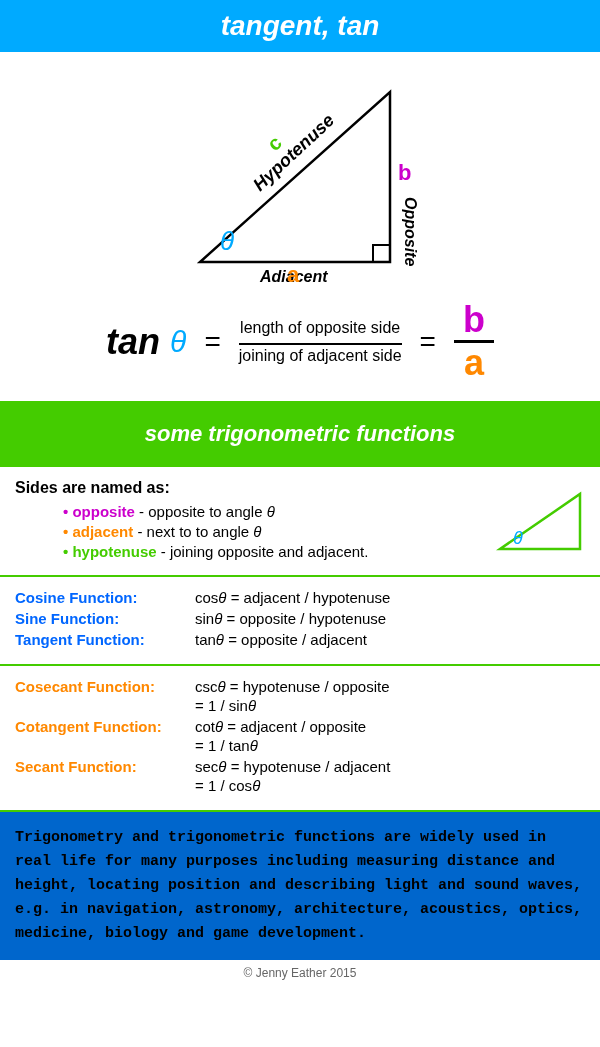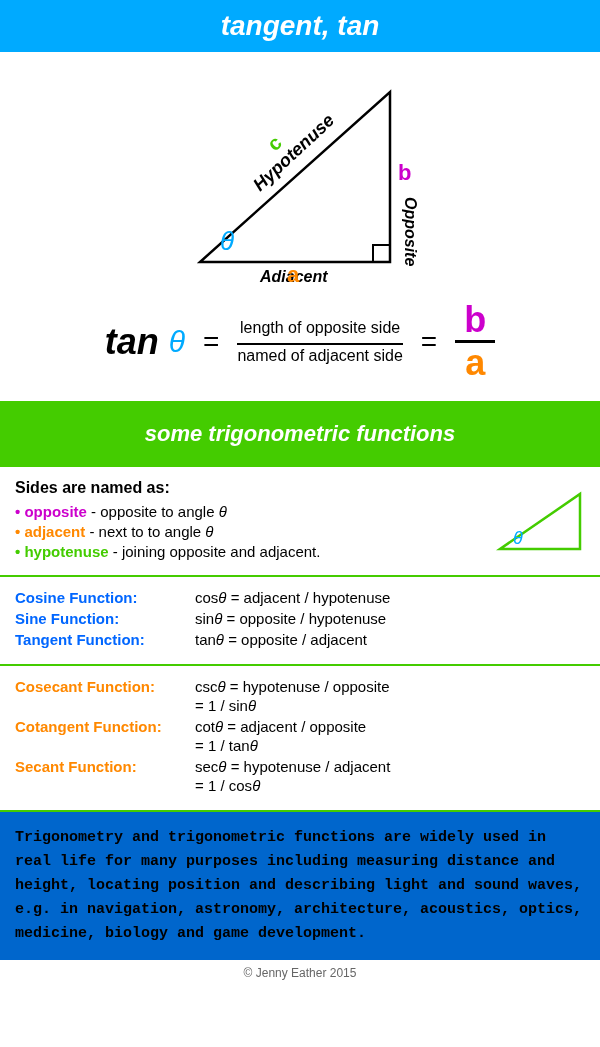--- a/index.html
+++ b/index.html
@@ -151,20 +151,21 @@
 
     .sides-title {
       font-size: 16px;
       font-weight: bold;
       margin-bottom: 6px;
     }
 
     .side-item {
       font-size: 15px;
       margin-bottom: 3px;
+      margin-left: 48px;
     }
 
     .side-opposite { color: #cc00cc; font-weight: bold; }
     .side-adjacent { color: #ff8800; font-weight: bold; }
     .side-hypotenuse { color: #44cc00; font-weight: bold; }
 
     .small-triangle {
       margin-top: 5px;
     }
 
@@ -295,21 +296,21 @@
     </svg>
   </div>
 </div>
 
 <div class="formula-section">
   <span class="formula-tan">tan</span>
   <span class="formula-theta" style="font-style:italic; font-size:30px; color:#00aaff;">θ</span>
   <span class="formula-equals" style="font-size:28px; margin:0 8px;">=</span>
   <div class="formula-fraction">
     <div class="fraction-numerator">length of opposite side</div>
-    <div class="fraction-denominator">named of adjacent side</div>
+    <div class="fraction-denominator">joining of adjacent side</div>
   </div>
   <span class="formula-equals2" style="font-size:28px; margin:0 8px;">=</span>
   <div class="fraction-b">
     <div class="fraction-b-num">b</div>
     <div class="fraction-b-den">a</div>
   </div>
 </div>
 
 <div class="green-header">
   <span class="green-header-title">some trigonometric functions</span>

